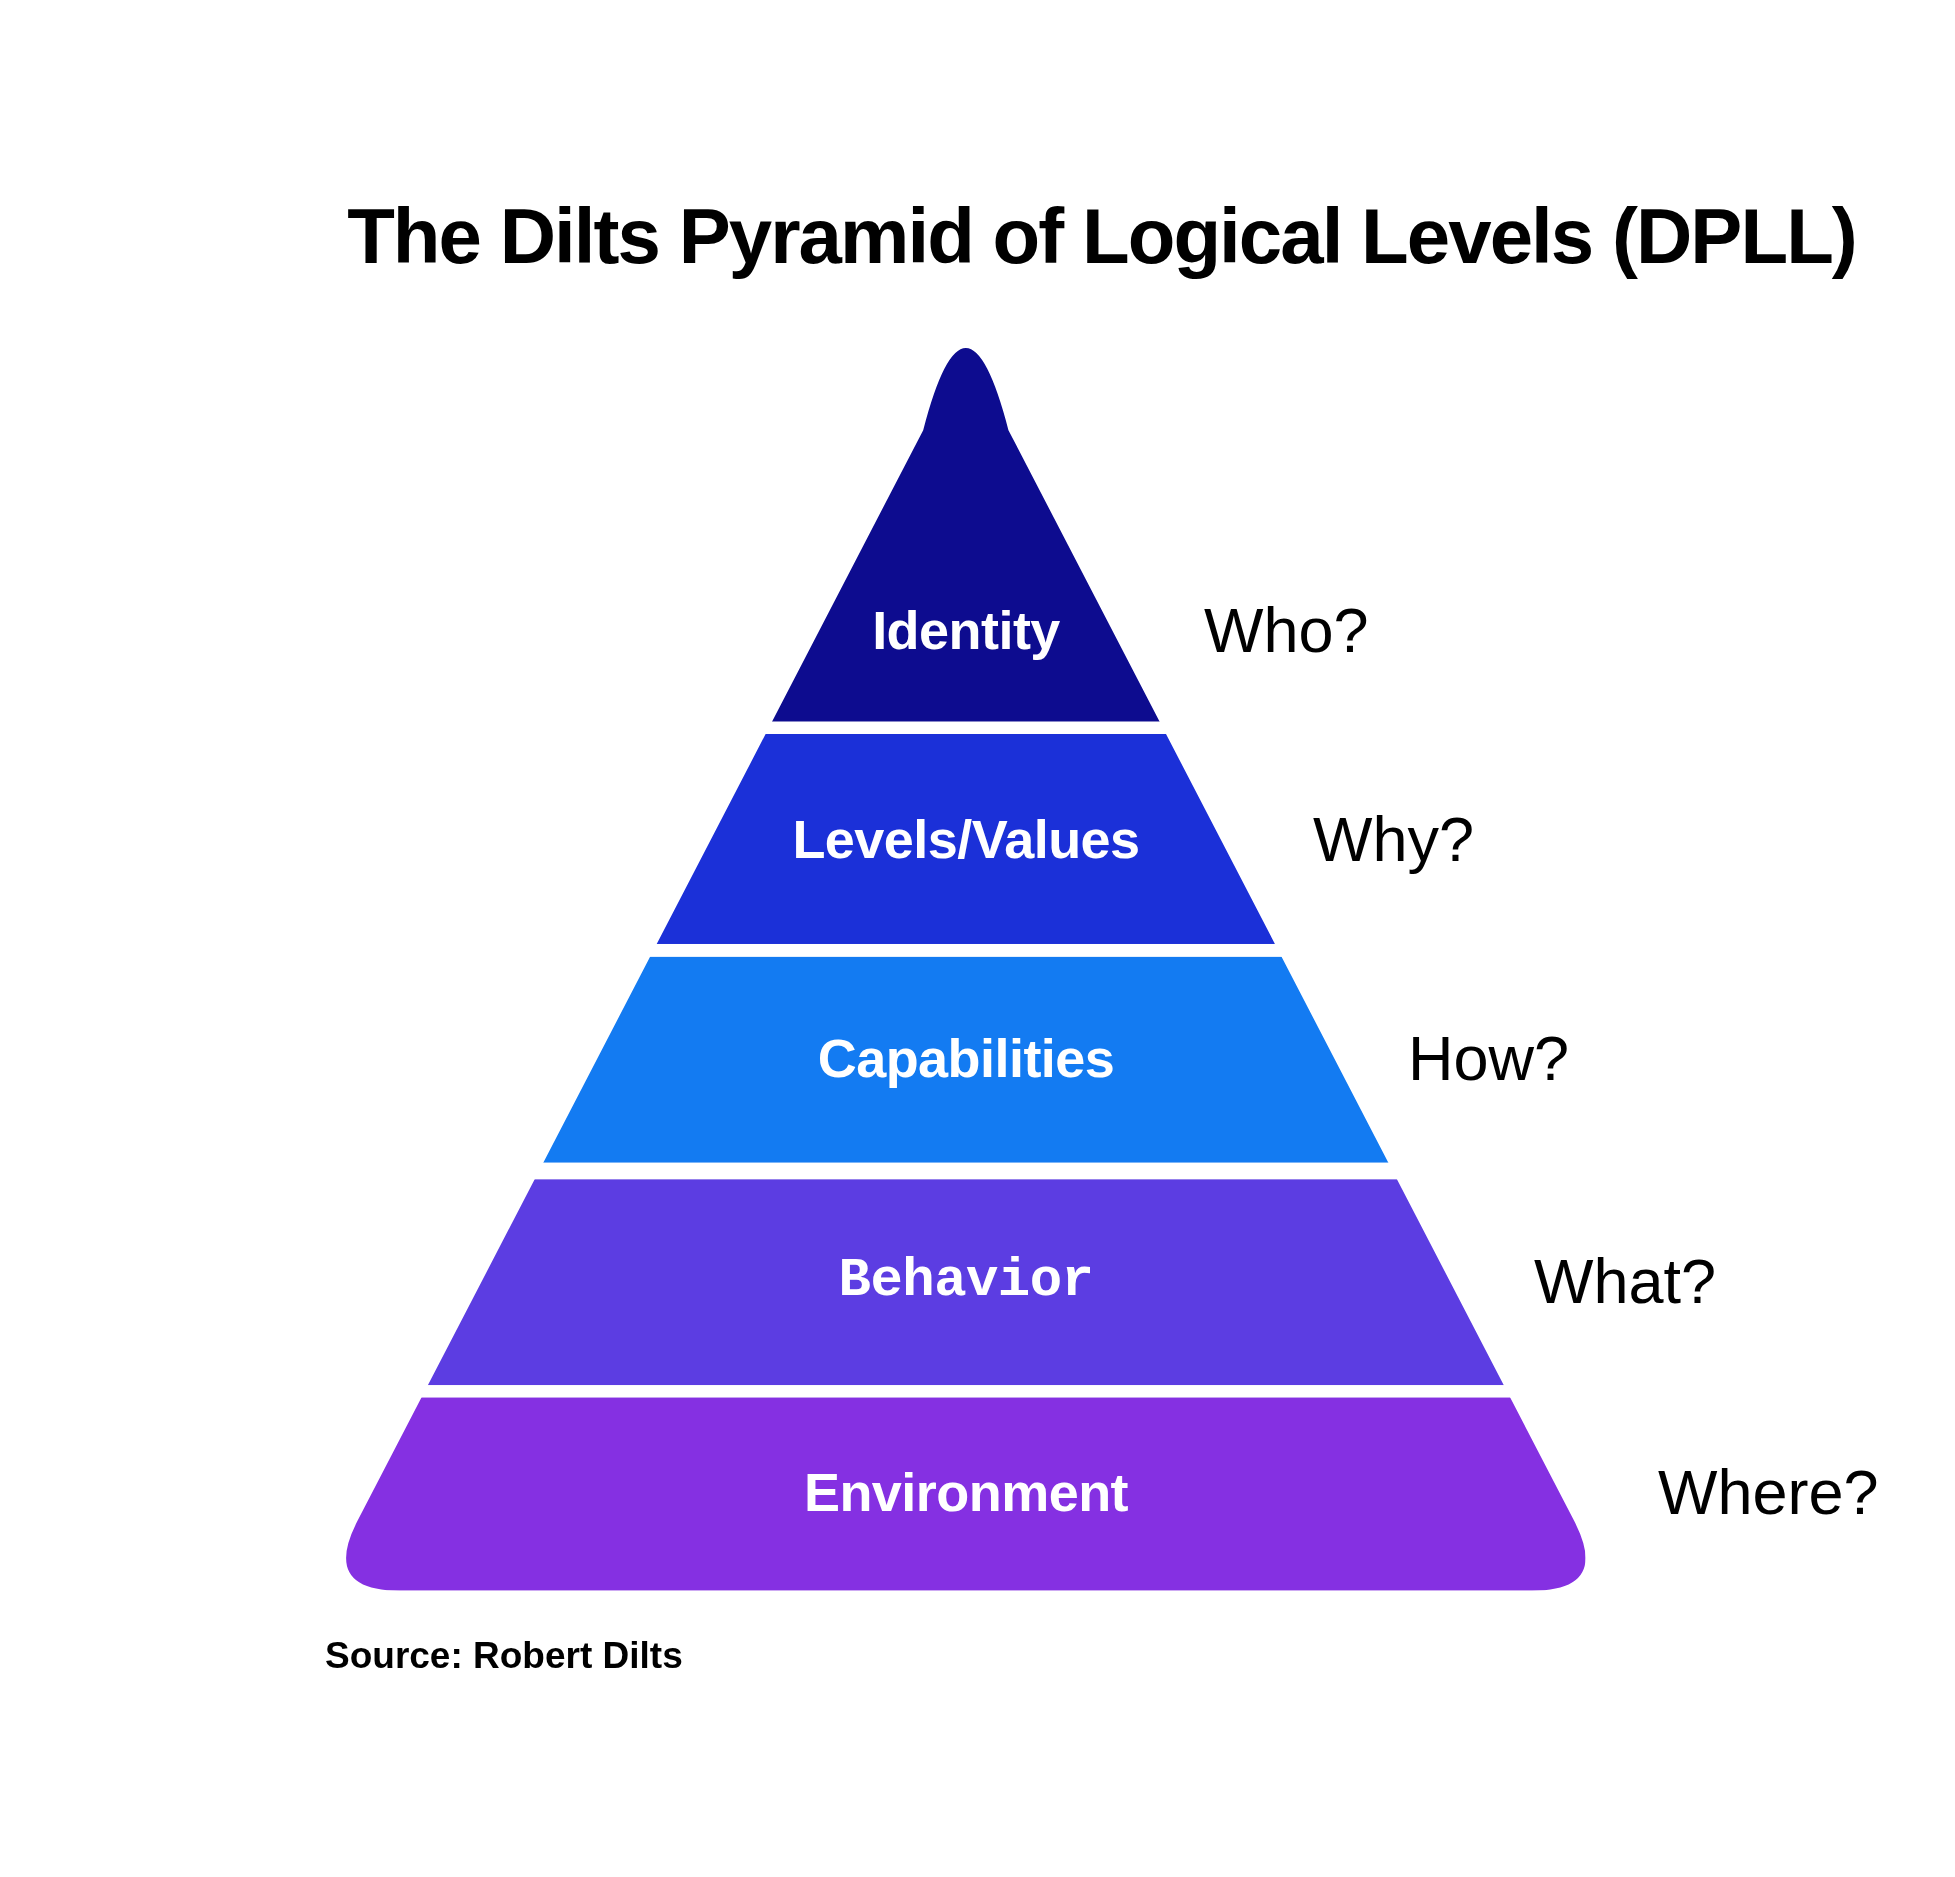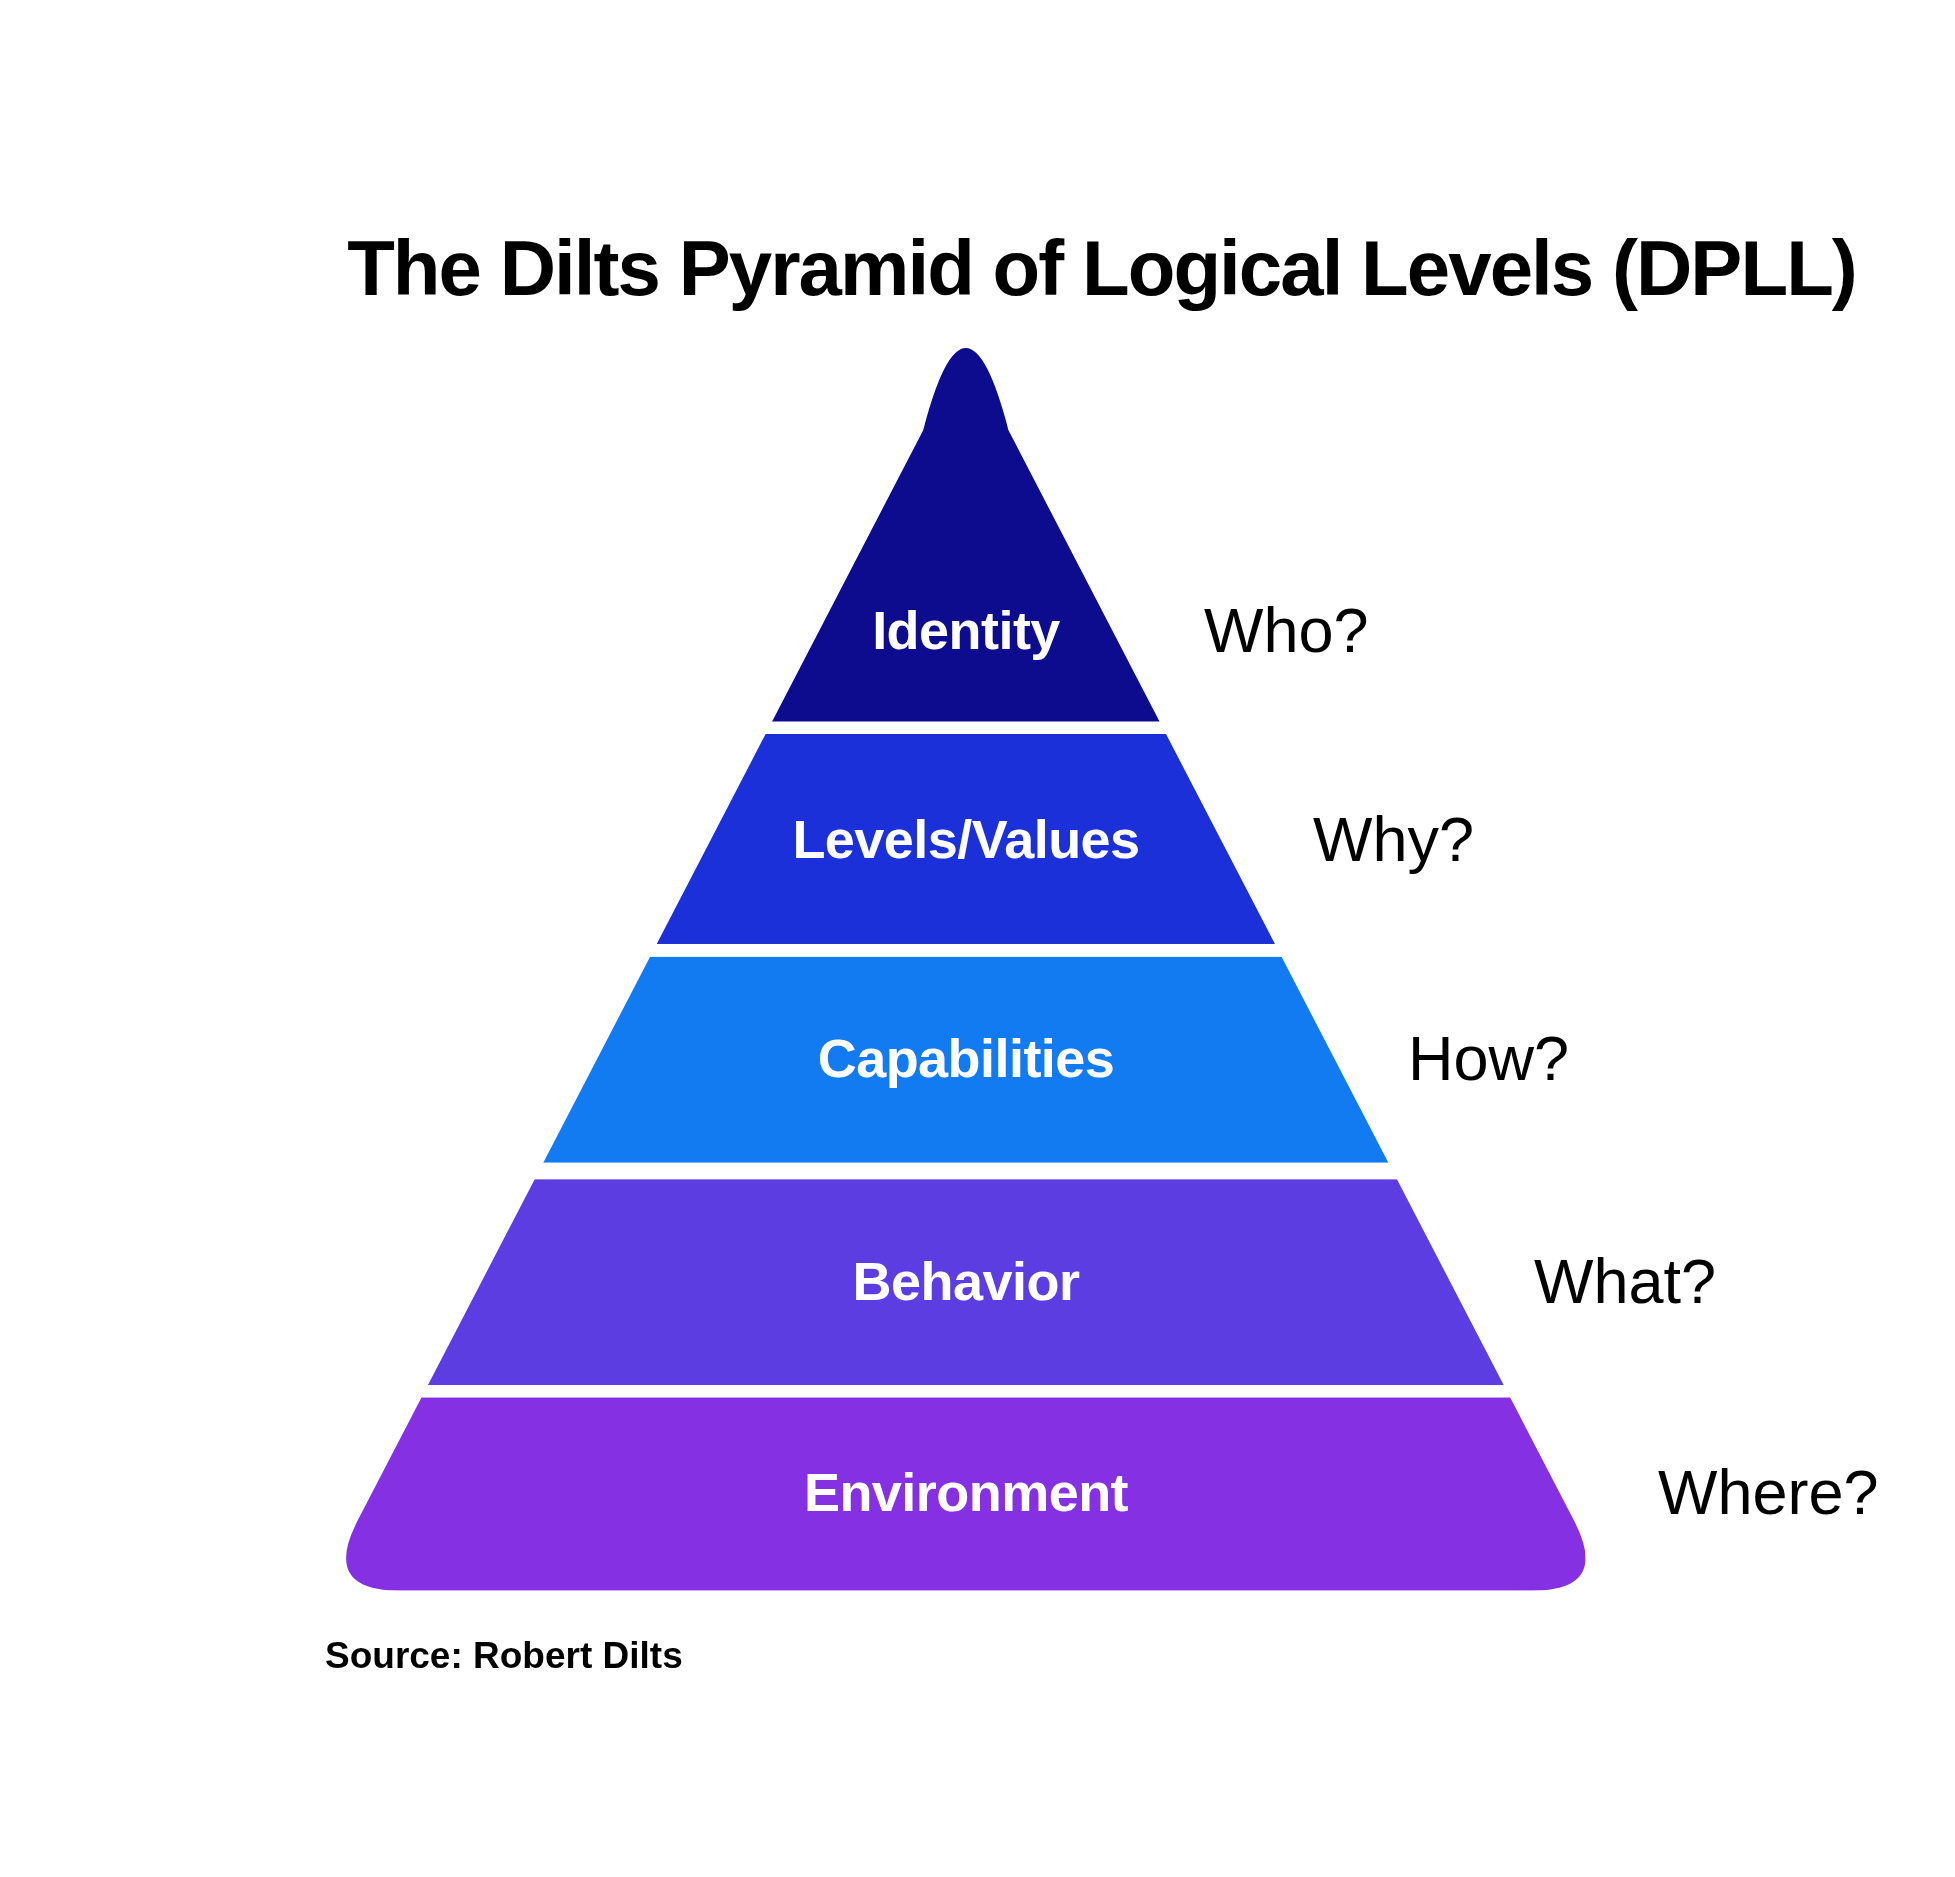--- a/index.html
+++ b/index.html
@@ -13,21 +13,20 @@
   .title {
     position: absolute;
     top: 197px;
     left: 50%;
     transform: translateX(-50%);
     font-size: 78px;
     font-weight: 700;
     letter-spacing: -0.025em;
     white-space: nowrap;
     line-height: 1;
-    margin-top: 32px;
   }
   .pyramid-svg {
     position: absolute;
     left: 0;
     top: 0;
   }
   .level-label {
     position: absolute;
     left: 966px;
     transform: translate(-50%, -50%);
@@ -79,21 +78,21 @@
       <rect x="600" y="1877" width="3740" height="537" fill="#1B30D8"></rect>
       <rect x="600" y="2447" width="3740" height="526" fill="#137BF2"></rect>
       <rect x="600" y="3016" width="3740" height="526" fill="#5C3DE2"></rect>
       <rect x="600" y="3574" width="3740" height="494" fill="#8530E2"></rect>
     </g>
   </svg>
 
   <div class="level-label" style="top: 630px; color: rgb(255, 255, 255);">Identity</div>
   <div class="level-label" style="top: 839px; color: rgb(255, 255, 255);">Levels/Values</div>
   <div class="level-label" style="top: 1058px; color: rgb(255, 255, 255); text-align: center;">Capabilities</div>
-  <div class="level-label" style="top: 1281px; color: rgb(255, 255, 255);">Behavior</div>
+  <div class="level-label" style="top: 1281px; color: rgb(255, 255, 255); font-family: Liberation Mono, monospace;">Behavior</div>
   <div class="level-label" style="top: 1492px; color: rgb(255, 255, 255);">Environment</div>
 
   <div class="question-label" style="left: 1204px; top: 630px; color: rgb(0, 0, 0); text-align: right;">Who?</div>
   <div class="question-label" style="left: 1313px; top: 839px; color: rgb(0, 0, 0);">Why?</div>
   <div class="question-label" style="left: 1408px; top: 1058px; color: rgb(0, 0, 0);">How?</div>
   <div class="question-label" style="left: 1534px; top: 1281px; color: rgb(0, 0, 0);">What?</div>
   <div class="question-label" style="left: 1658px; top: 1492px; color: rgb(0, 0, 0);">Where?</div>
 
   <div class="source-note" style="color: rgb(0, 0, 0);">Source: Robert Dilts</div>
 

